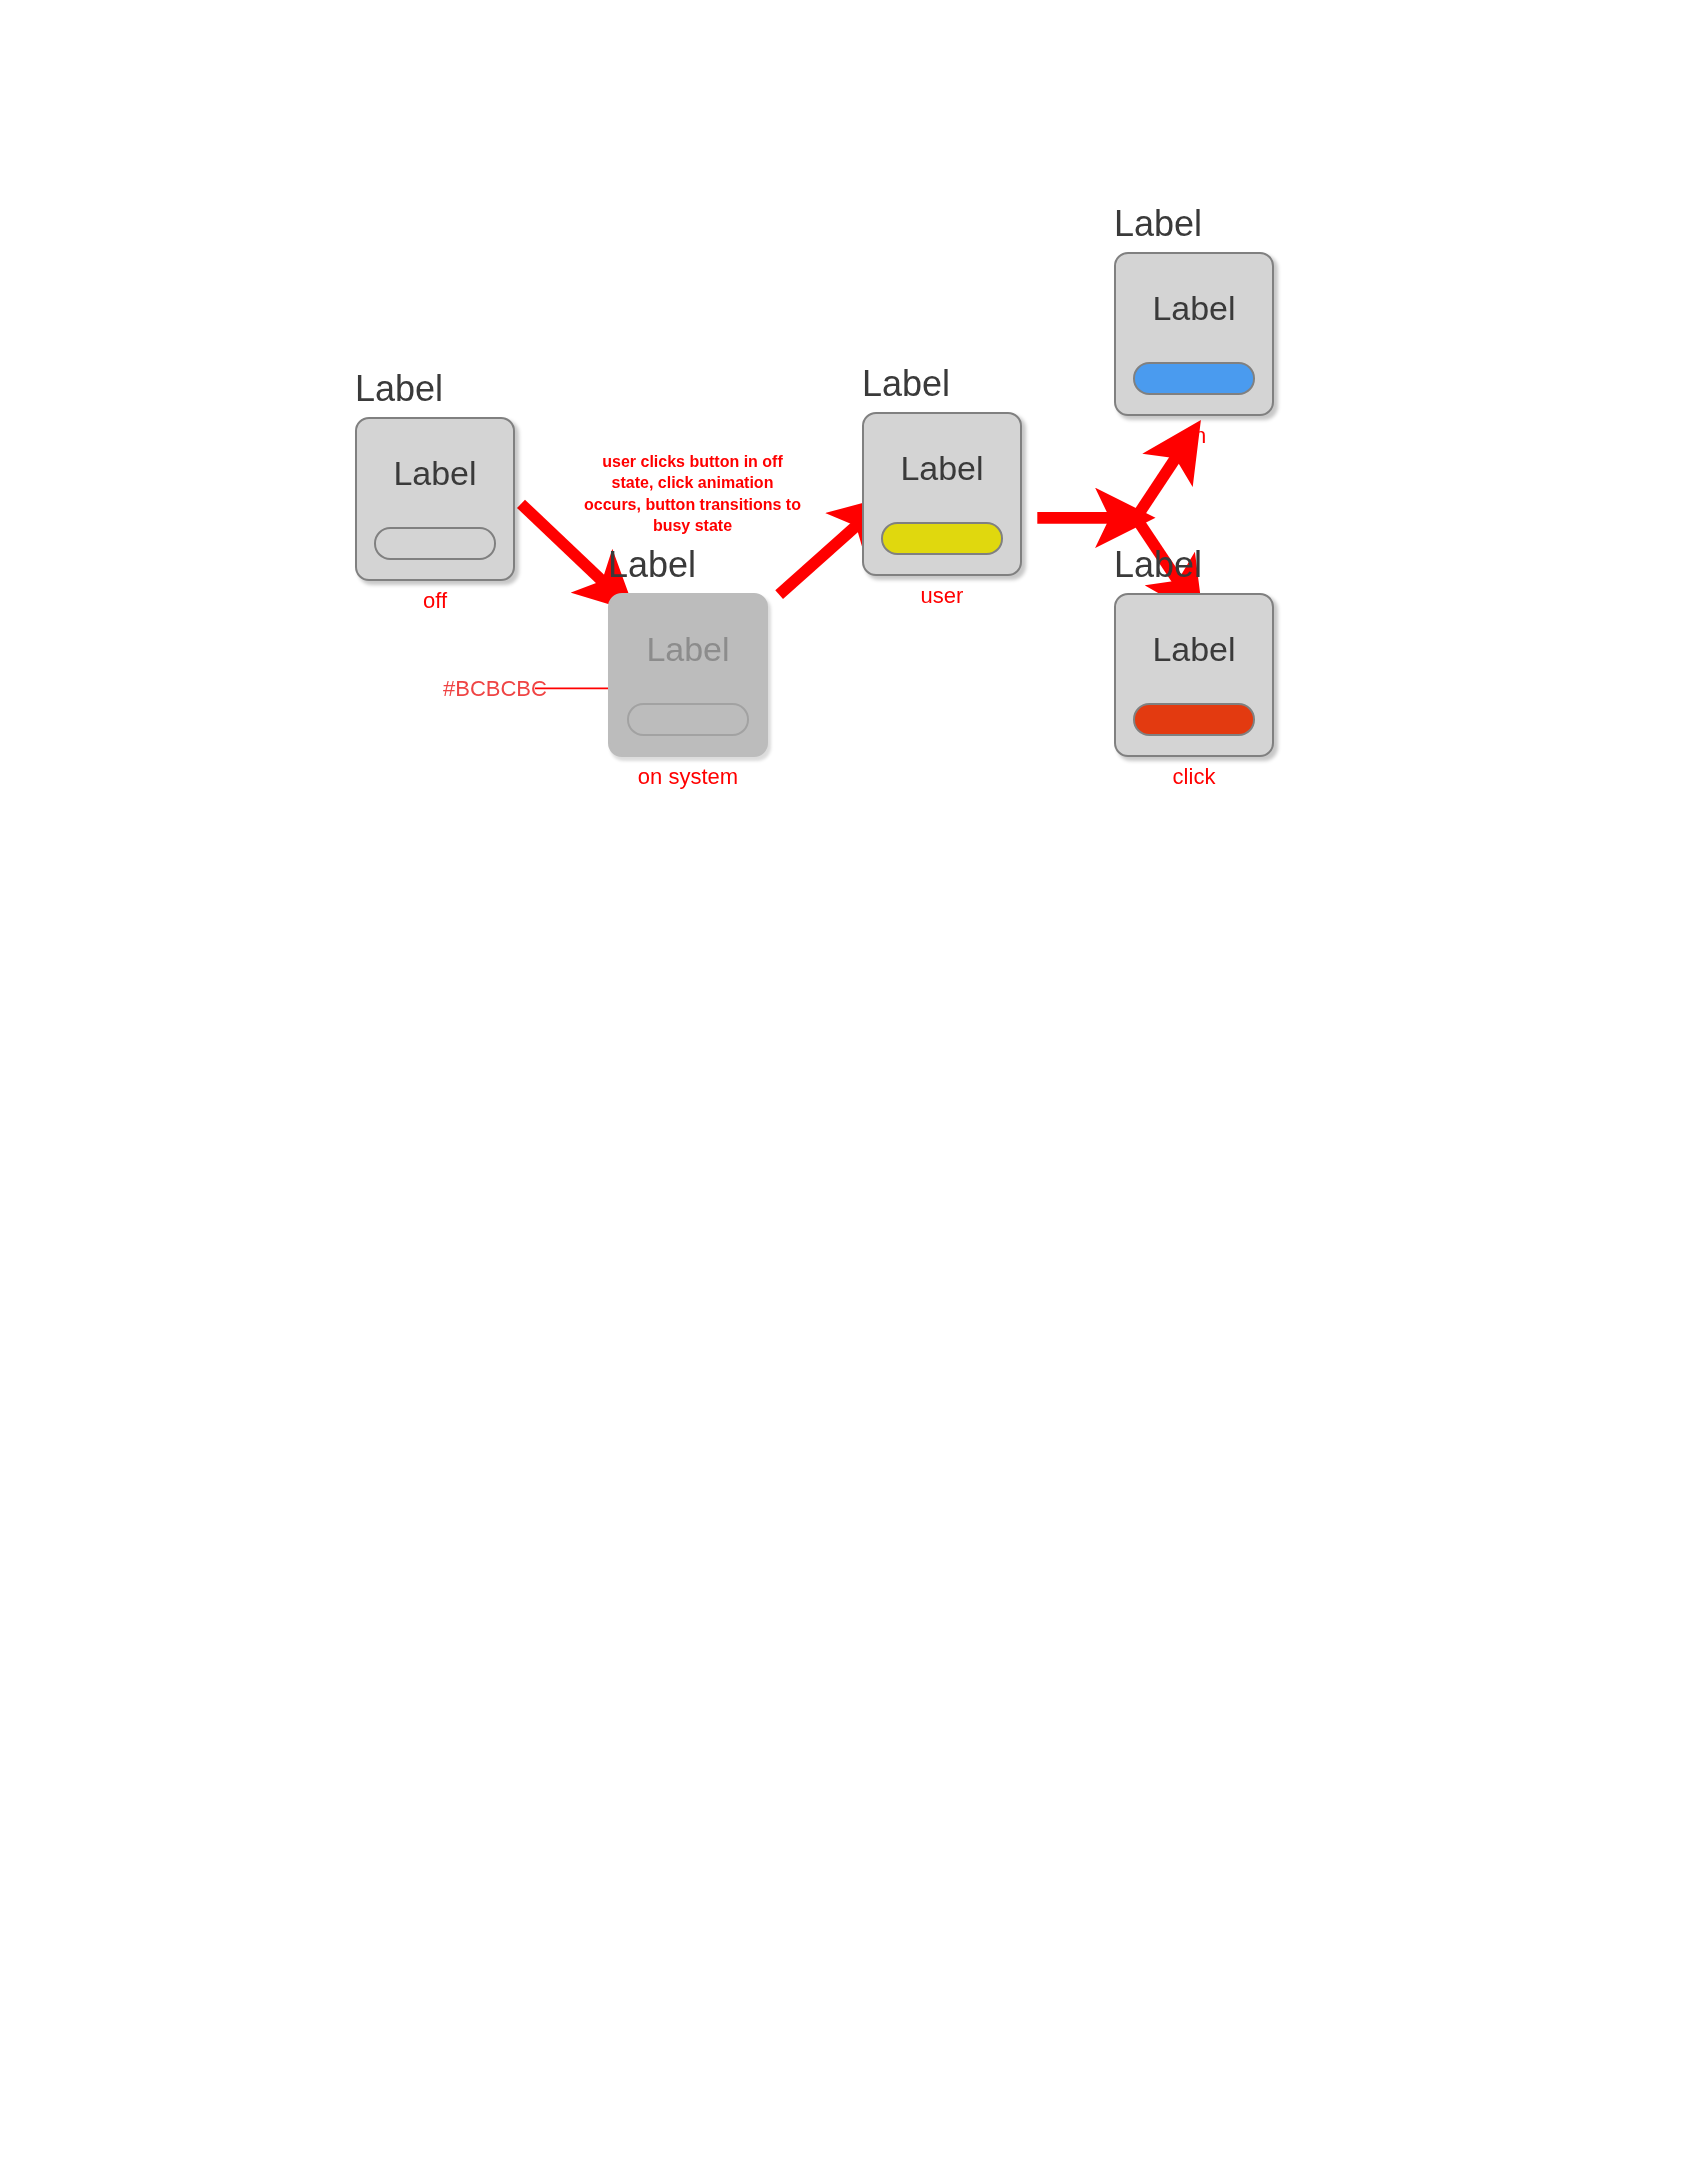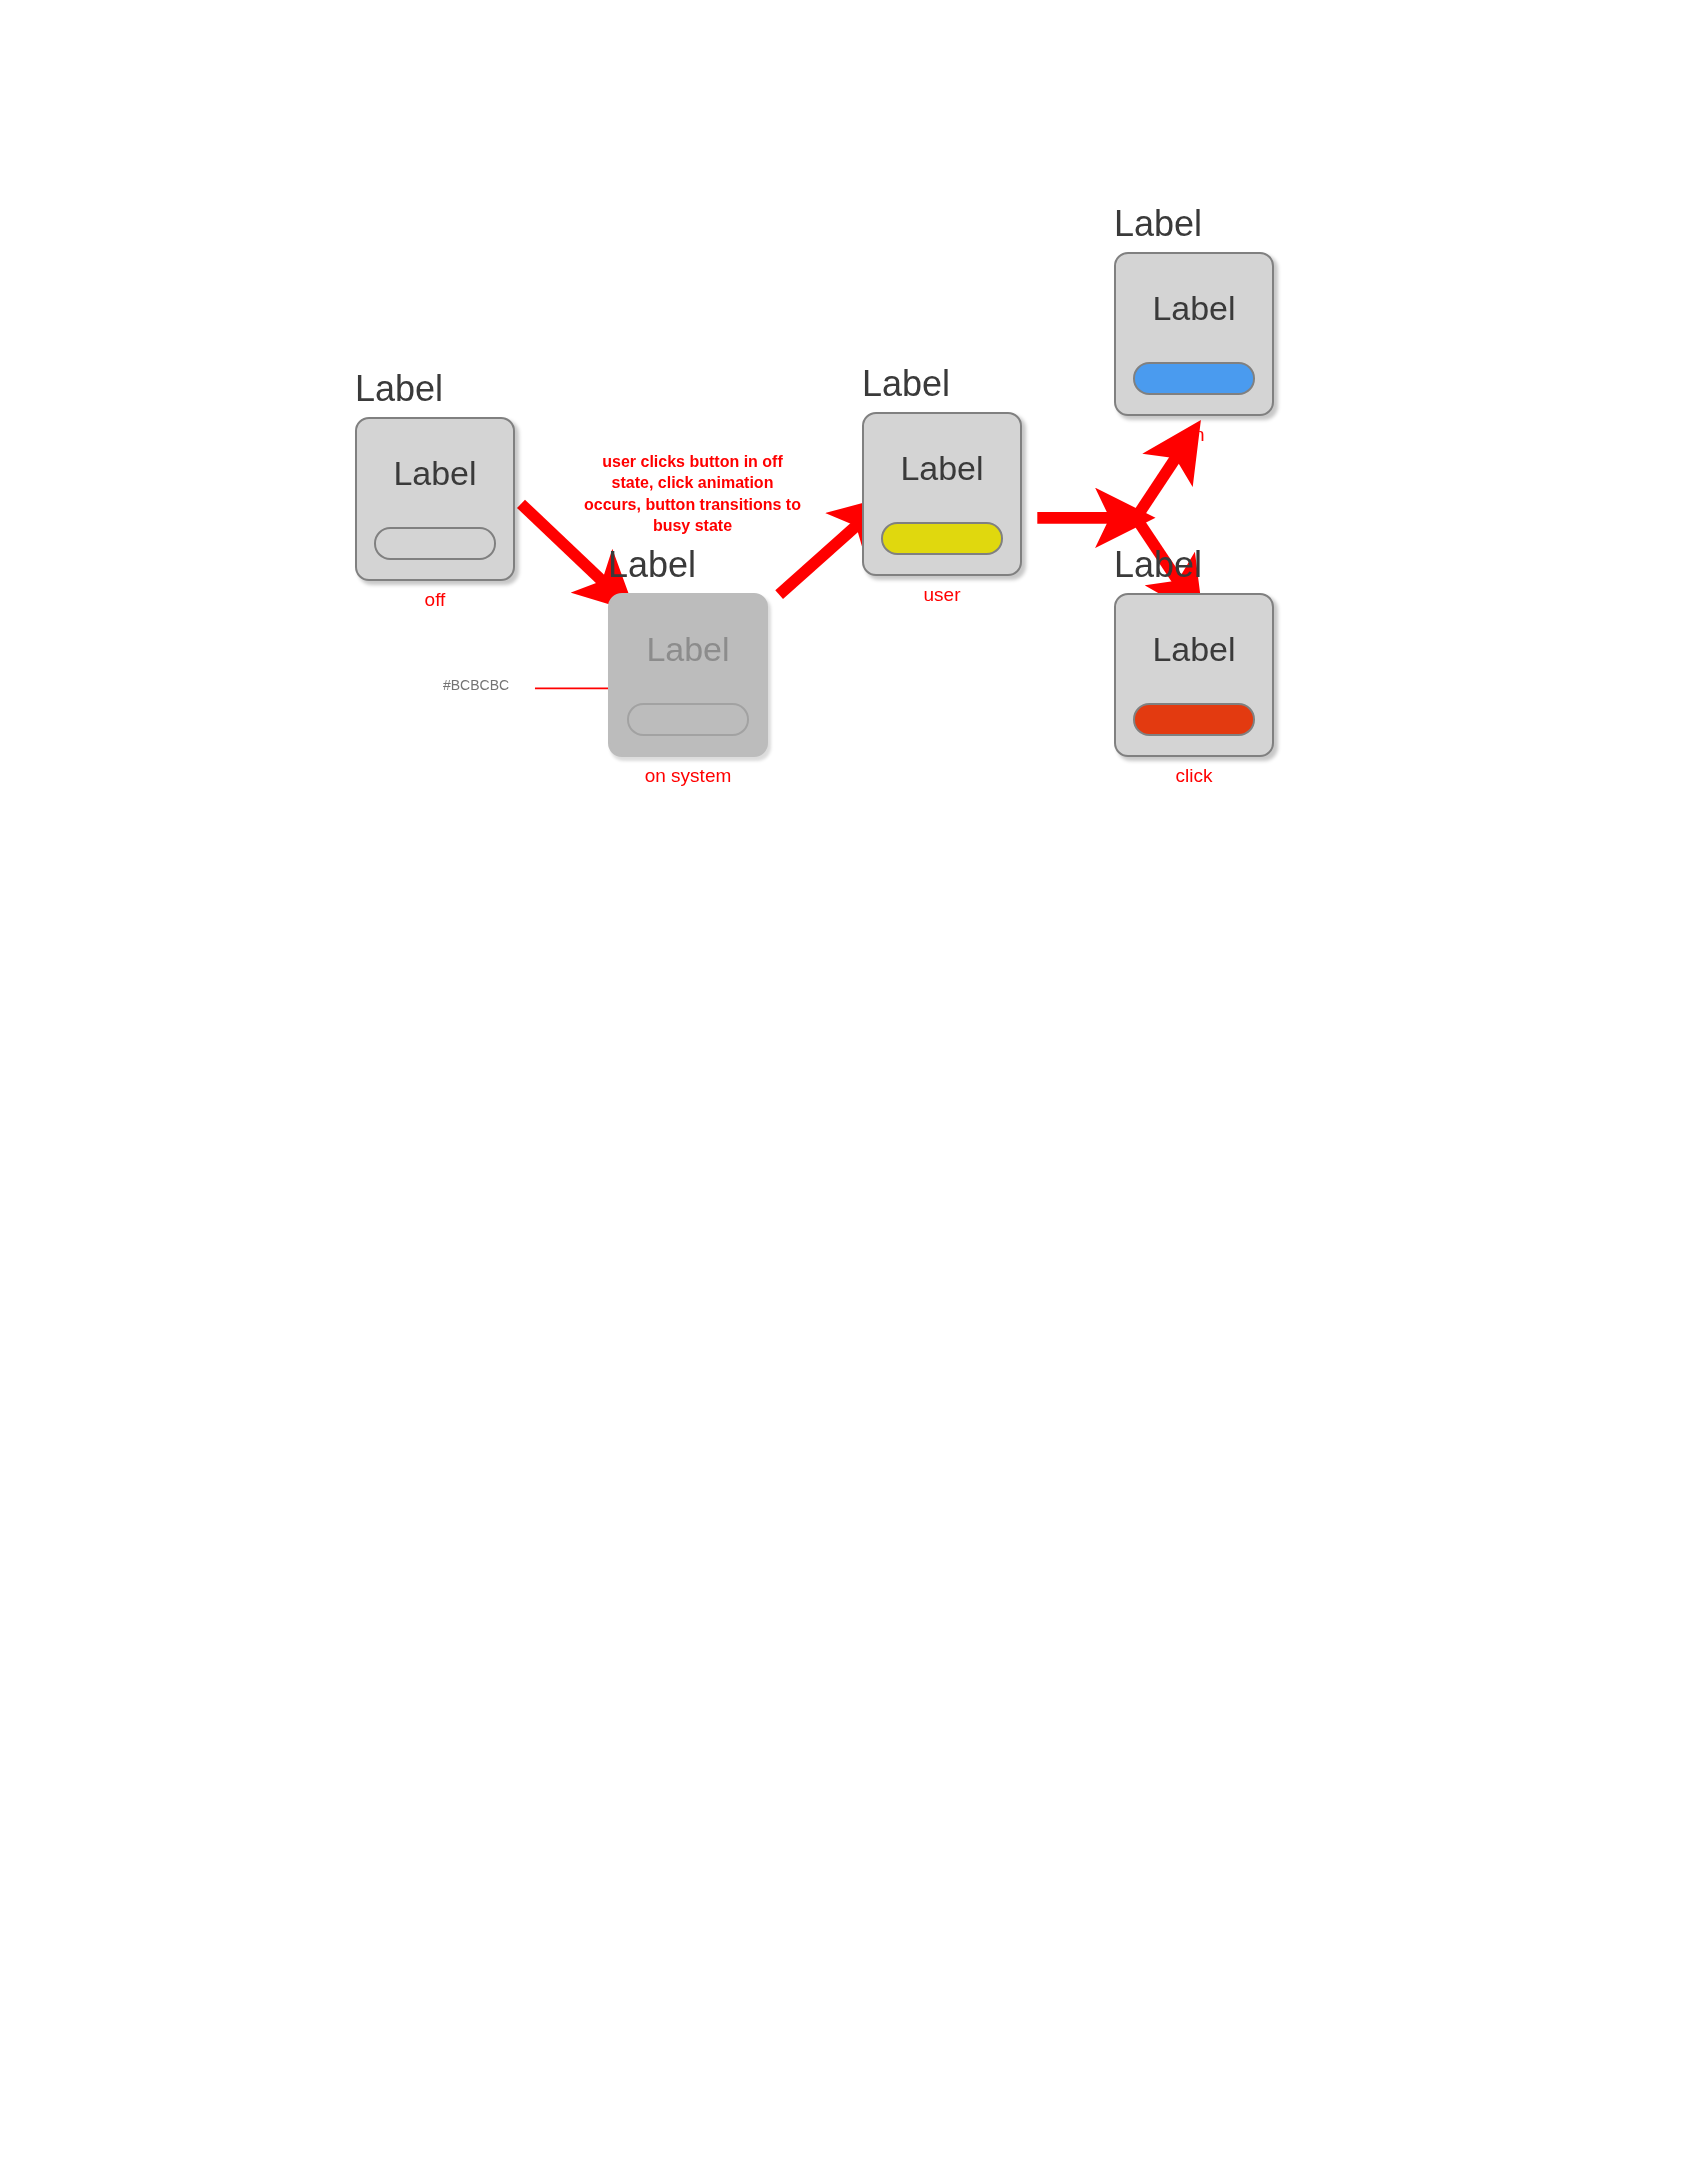--- a/index.html
+++ b/index.html
@@ -89,40 +89,40 @@
     color: #8c8c8c;
   }
   .btn-card.pressed .btn-indicator {
     border-color: #a2a2a2;
   }
 
   .state-caption {
     margin-top: 8.5px;
     text-align: center;
     width: 160px;
-    font-size: 19px;
+    font-size: 22px;
     color: #ff0000;
     line-height: 1;
   }
 
   
   .annotation {
     position: absolute;
     color: #ff0000;
     font-size: 16px;
     line-height: 1.33;
     text-align: center;
     font-weight: bold;
     white-space: pre-line;
   }
 
   .color-callout {
     position: absolute;
-    color: #737373;
-    font-size: 14px;
+    color: #ef4444;
+    font-size: 22px;
     line-height: 1;
     white-space: nowrap;
   }
 </style>
 </head>
 <body>
 
 <div id="canvas">
 
   <svg id="arrows" viewBox="0 0 2176 2816" width="1687" height="2183">

